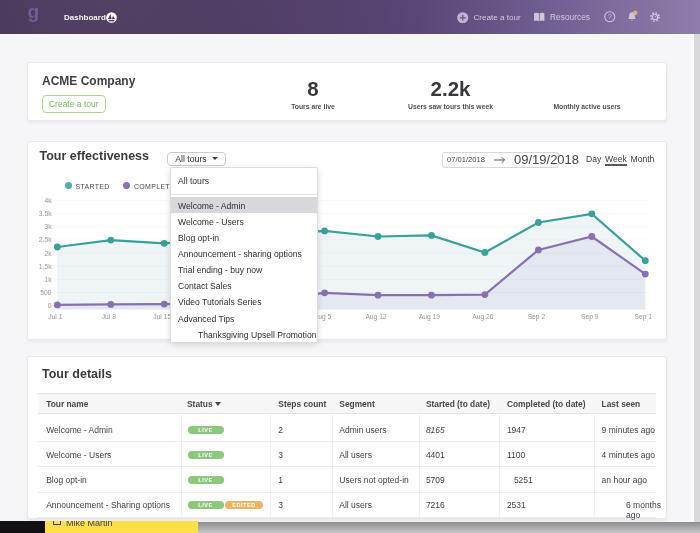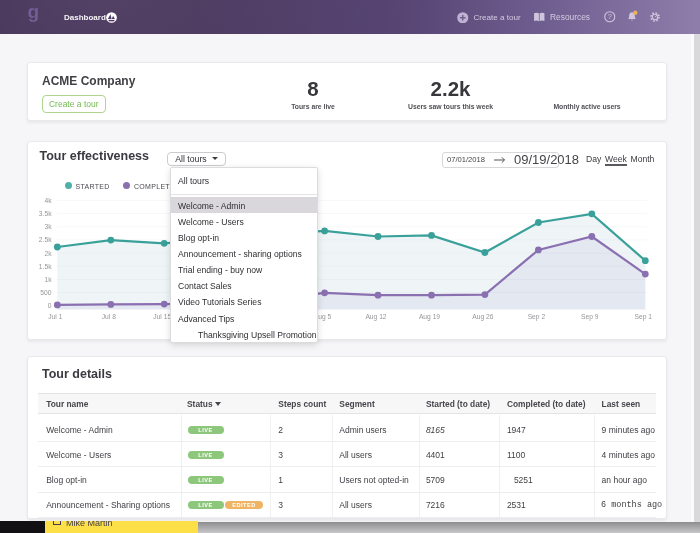--- a/index.html
+++ b/index.html
@@ -209,21 +209,21 @@
   <div class="cell" style="left:478.9px;top:118.4px;padding-left:7px;">5251</div>
   <div class="cell" style="left:573.6px;top:118.4px;">an hour ago</div>
 
   <div class="cell" style="left:18.2px;top:143.6px;">Announcement - Sharing options</div>
   <div class="abs" style="left:159.5px;top:144.6px;width:36px;height:8px;background:#8cc77b;border-radius:4px;color:#fff;font-size:5.6px;font-weight:bold;text-align:center;line-height:8.5px;letter-spacing:0.5px;">LIVE</div>
   <div class="abs" style="left:197px;top:144.6px;width:38px;height:8px;background:#eeb464;border-radius:4px;color:#fff;font-size:5.6px;font-weight:bold;text-align:center;line-height:8.5px;letter-spacing:0.5px;">EDITED</div>
   <div class="cell" style="left:250.3px;top:143.6px;">3</div>
   <div class="cell" style="left:311.3px;top:143.6px;">All users</div>
   <div class="cell" style="left:397.9px;top:143.6px;">7216</div>
   <div class="cell" style="left:478.9px;top:143.6px;">2531</div>
-  <div class="cell" style="left:573px;top:143.6px;font-family:Liberation Mono, monospace;">6 months ago</div>
+  <div class="cell" style="left:598px;top:143.6px;">6 months ago</div>
 </div>
 
 <div class="abs" style="left:169.5px;top:167px;width:148px;height:175.5px;background:#fff;border:1px solid #dcdcde;border-radius:2px;box-shadow:0 2px 7px rgba(0,0,0,0.14);z-index:30;"></div>
 <div class="ditem" style="top:176px;">All tours</div>
 <div class="abs" style="left:170.5px;top:194px;width:146px;height:1px;background:#e3e3e5;z-index:31;"></div>
 <div class="abs" style="left:170.5px;top:197px;width:146px;height:16px;background:#d9d6dc;z-index:31;"></div>
 <div class="ditem" style="top:200.8px;z-index:32;">Welcome - Admin</div>
 <div class="ditem" style="top:216.9px;">Welcome - Users</div>
 <div class="ditem" style="top:233px;">Blog opt-in</div>
 <div class="ditem" style="top:249.1px;">Announcement - sharing options</div>

